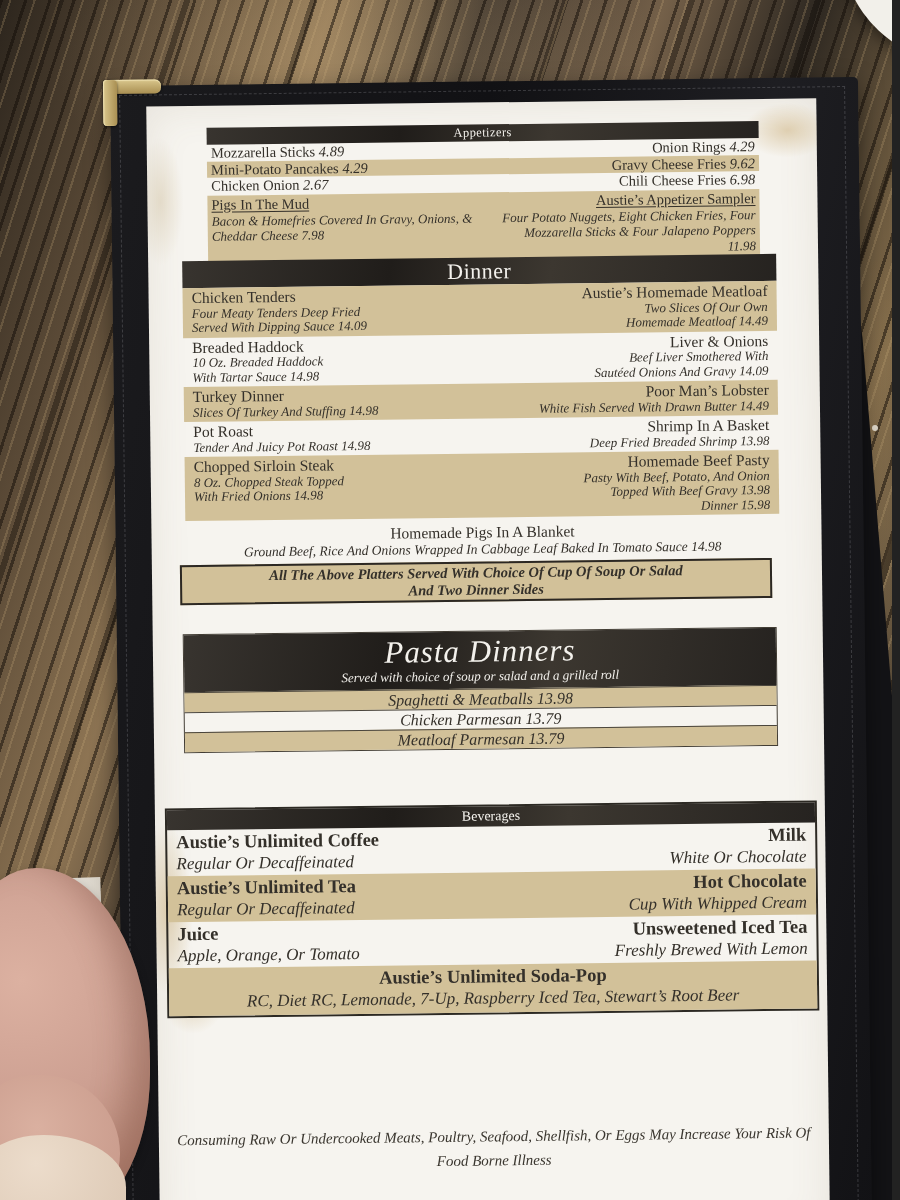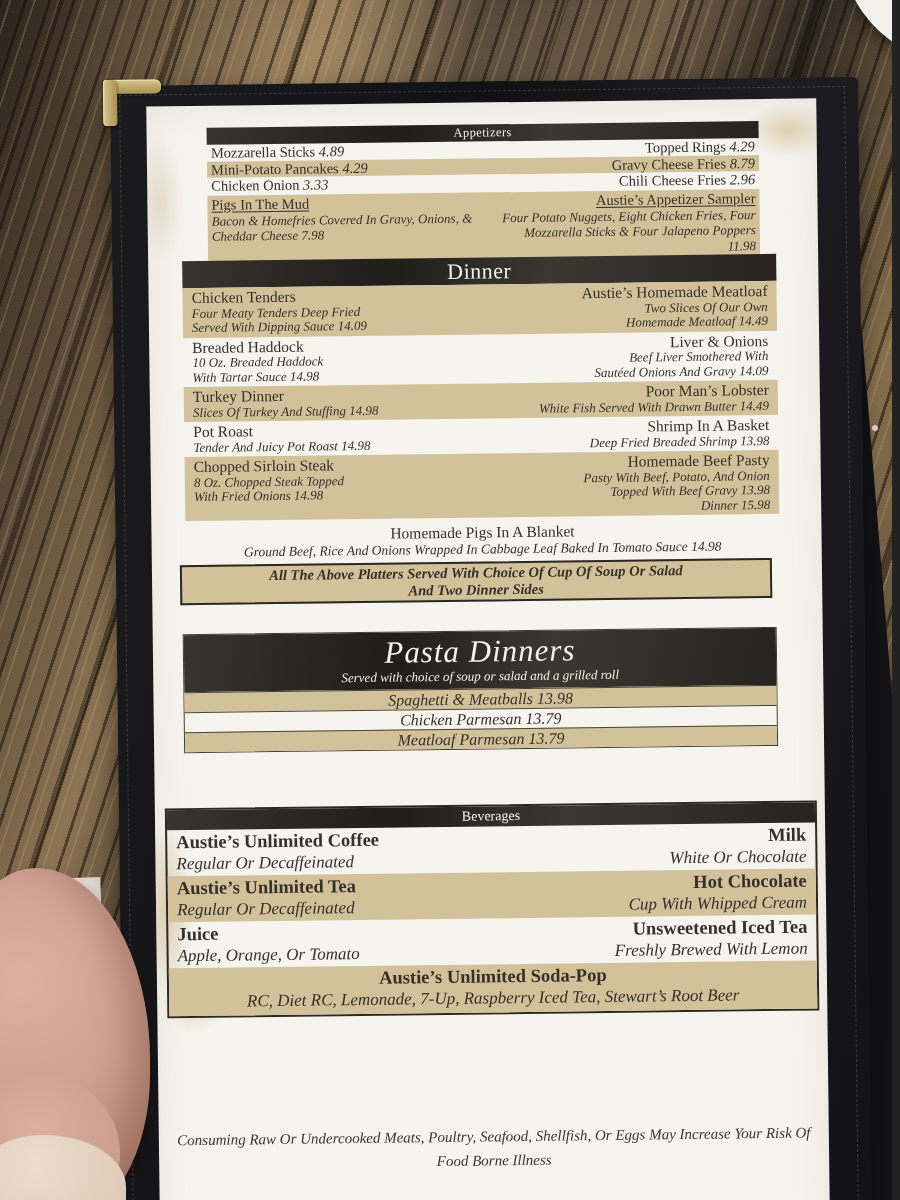--- a/index.html
+++ b/index.html
@@ -123,29 +123,29 @@
     <div class="page">
       <div class="stain s1"></div>
       <div class="stain s2"></div>
       <div class="stain s3"></div>
       <div class="stain s4"></div>
 
       <div class="appetizers">
         <div class="bar app-bar">Appetizers</div>
         <div class="app-row">
           <span><span>Mozzarella Sticks</span> <span class="price">4.89</span></span>
-          <span><span>Topped Rings</span> <span class="price">4.29</span></span>
+          <span><span>Onion Rings</span> <span class="price">4.29</span></span>
         </div>
         <div class="app-row tan">
           <span><span>Mini-Potato Pancakes</span> <span class="price">4.29</span></span>
-          <span><span>Gravy Cheese Fries</span> <span class="price">8.79</span></span>
+          <span><span>Gravy Cheese Fries</span> <span class="price">9.62</span></span>
         </div>
         <div class="app-row">
-          <span><span>Chicken Onion</span> <span class="price">3.33</span></span>
-          <span><span>Chili Cheese Fries</span> <span class="price">2.96</span></span>
+          <span><span>Chicken Onion</span> <span class="price">2.67</span></span>
+          <span><span>Chili Cheese Fries</span> <span class="price">6.98</span></span>
         </div>
         <div class="app-special tan">
           <div>
             <div class="name">Pigs In The Mud</div>
             <div class="dline nowrap">Bacon &amp; Homefries Covered In Gravy, Onions, &amp;</div>
             <div class="dline nowrap">Cheddar Cheese 7.98</div>
           </div>
           <div class="app-right">
             <div class="name">Austie’s Appetizer Sampler</div>
             <div class="dline nowrap">Four Potato Nuggets, Eight Chicken Fries, Four</div>

